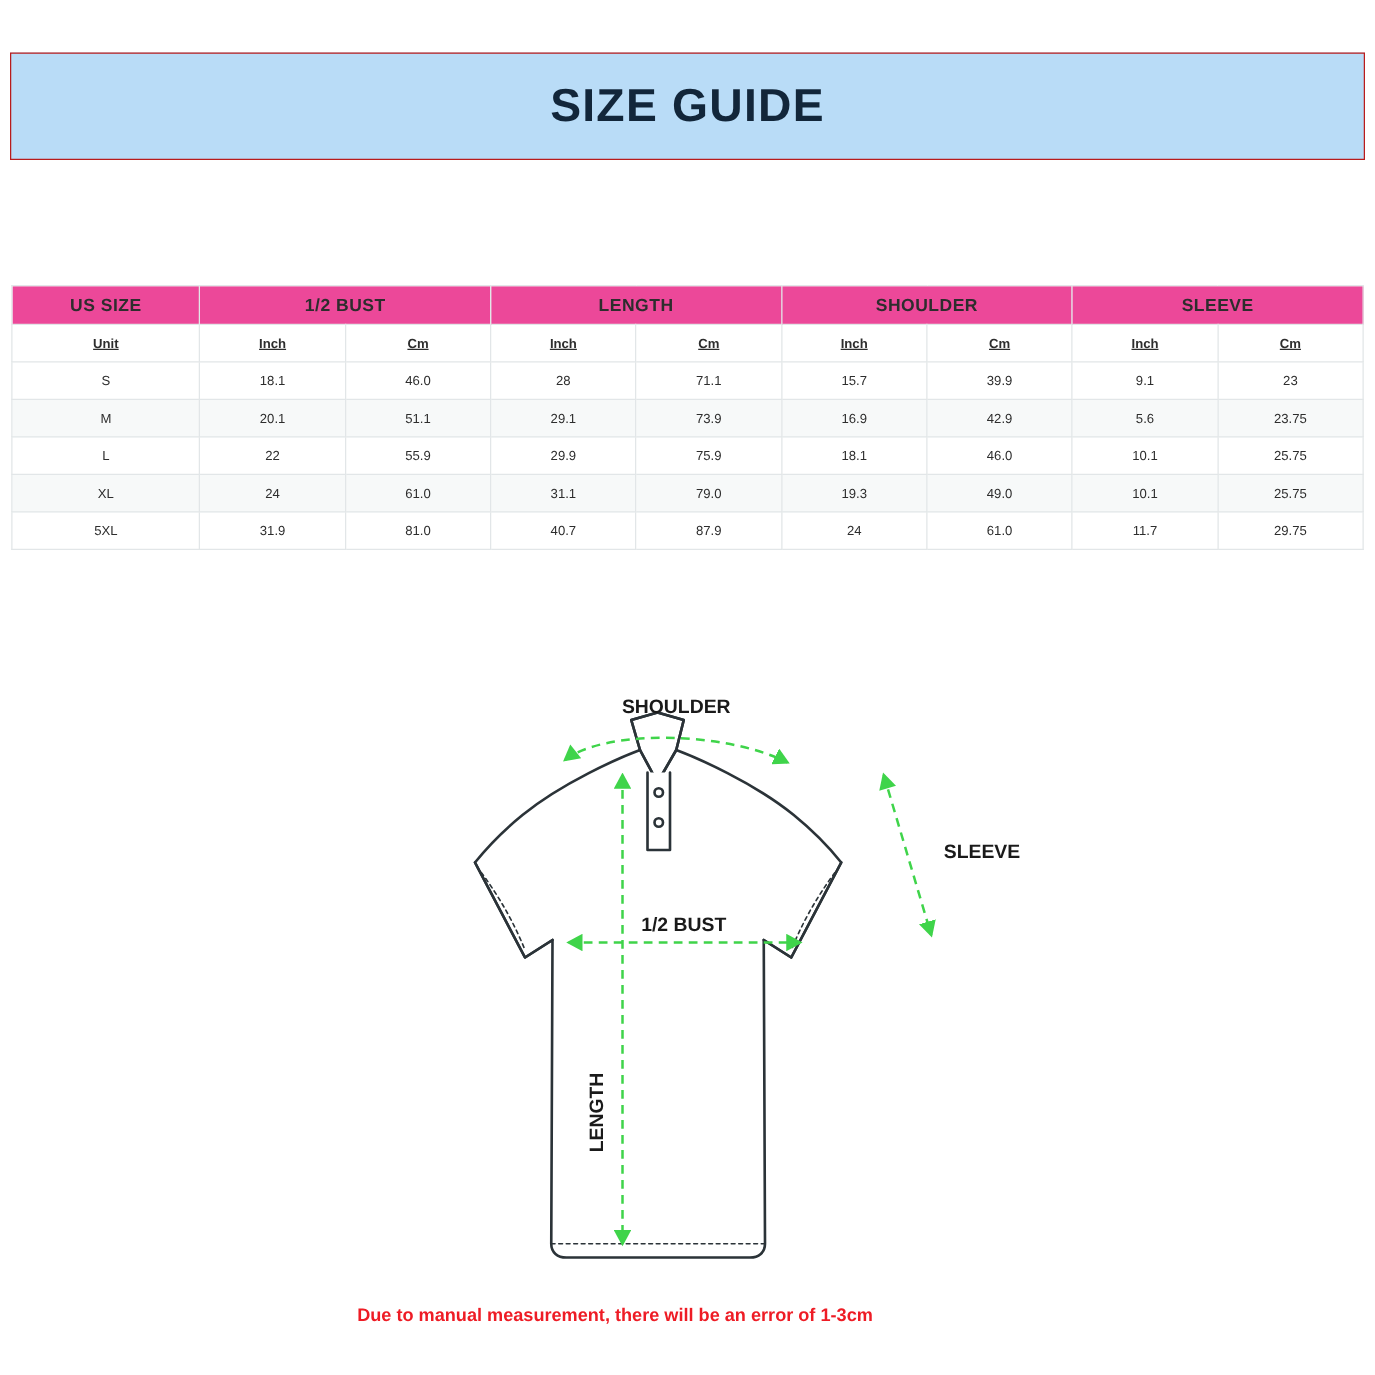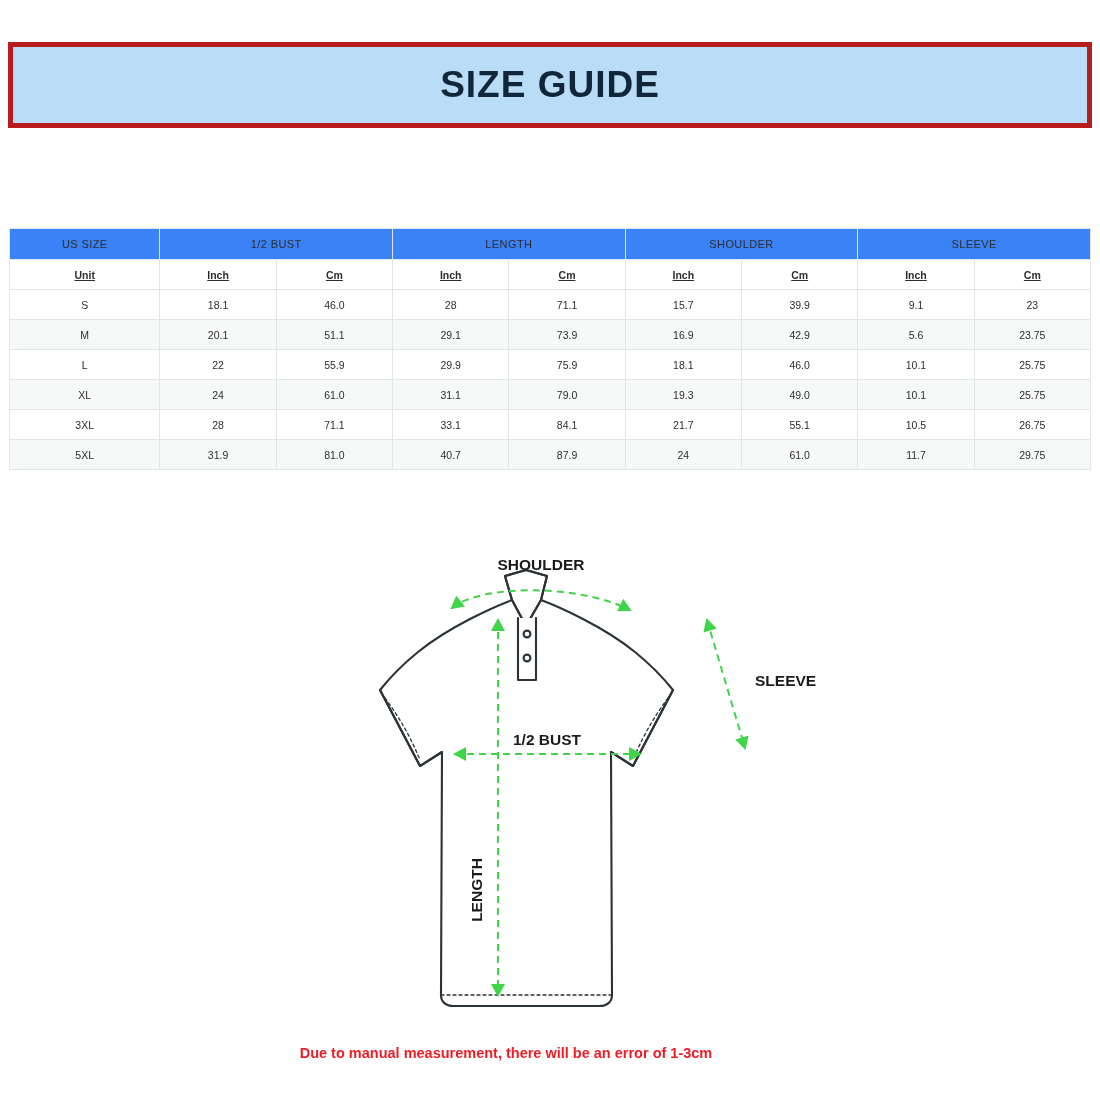--- a/index.html
+++ b/index.html
@@ -17,21 +17,21 @@
   }
 
   
   .banner {
     position: absolute;
     left: 8px;
     top: 42px;
     width: 1084px;
     height: 86px;
     background: #b9dcf7;
-    border: 5px solid #b91c1c;
+    border: 1px solid #b91c1c;
     box-sizing: border-box;
     display: flex;
     align-items: center;
     justify-content: center;
   }
   .banner-title {
     font-size: 37px;
     font-weight: bold;
     letter-spacing: 1px;
     color: #12263a;
@@ -53,23 +53,23 @@
   table.size-table td {
     border: 1px solid #e2e6e8;
     text-align: center;
     font-size: 10.5px;
     color: #2d2d2d;
     height: 29px;
     padding: 0;
     font-weight: normal;
   }
   thead tr.group-row th {
-    background: #3b82f6;
-    font-weight: normal;
-    font-size: 11px;
+    background: #ec4899;
+    font-weight: bold;
+    font-size: 14px;
     letter-spacing: 0.4px;
     height: 30px;
   }
   thead tr.unit-row th {
     background: #ffffff;
     font-weight: bold;
     font-size: 10.5px;
     height: 29px;
     text-decoration: underline;
   }
@@ -85,21 +85,21 @@
   
   .illus {
     position: absolute;
     left: 300px;
     top: 540px;
     width: 520px;
     height: 500px;
   }
   .note {
     position: absolute;
-    left: 14px;
+    left: 0;
     top: 1045px;
     width: 984px;
     text-align: center;
     font-size: 14.5px;
     font-weight: bold;
     color: #ee1c25;
   }
 </style>
 </head>
 <body>
@@ -178,31 +178,20 @@
       <tr>
         <td>XL</td>
         <td>24</td>
         <td>61.0</td>
         <td>31.1</td>
         <td>79.0</td>
         <td>19.3</td>
         <td>49.0</td>
         <td>10.1</td>
         <td>25.75</td>
-      </tr>
-      <tr>
-        <td>3XL</td>
-        <td>28</td>
-        <td>71.1</td>
-        <td>33.1</td>
-        <td>84.1</td>
-        <td>21.7</td>
-        <td>55.1</td>
-        <td>10.5</td>
-        <td>26.75</td>
       </tr>
       <tr>
         <td>5XL</td>
         <td>31.9</td>
         <td>81.0</td>
         <td>40.7</td>
         <td>87.9</td>
         <td>24</td>
         <td>61.0</td>
         <td>11.7</td>

